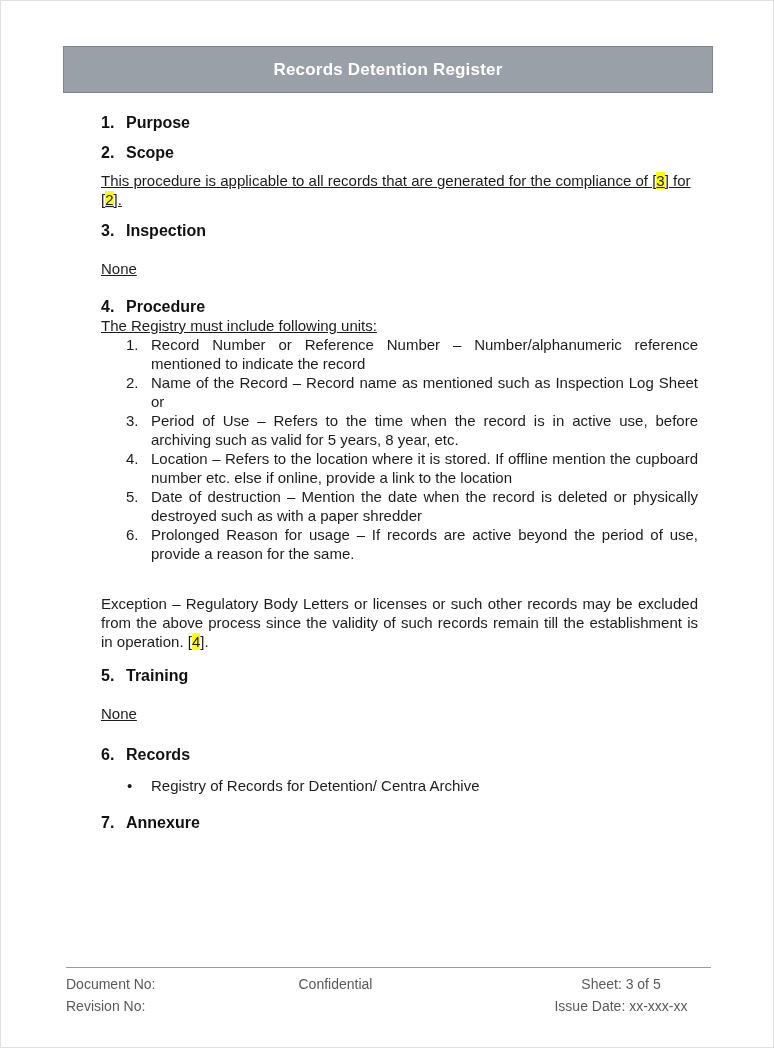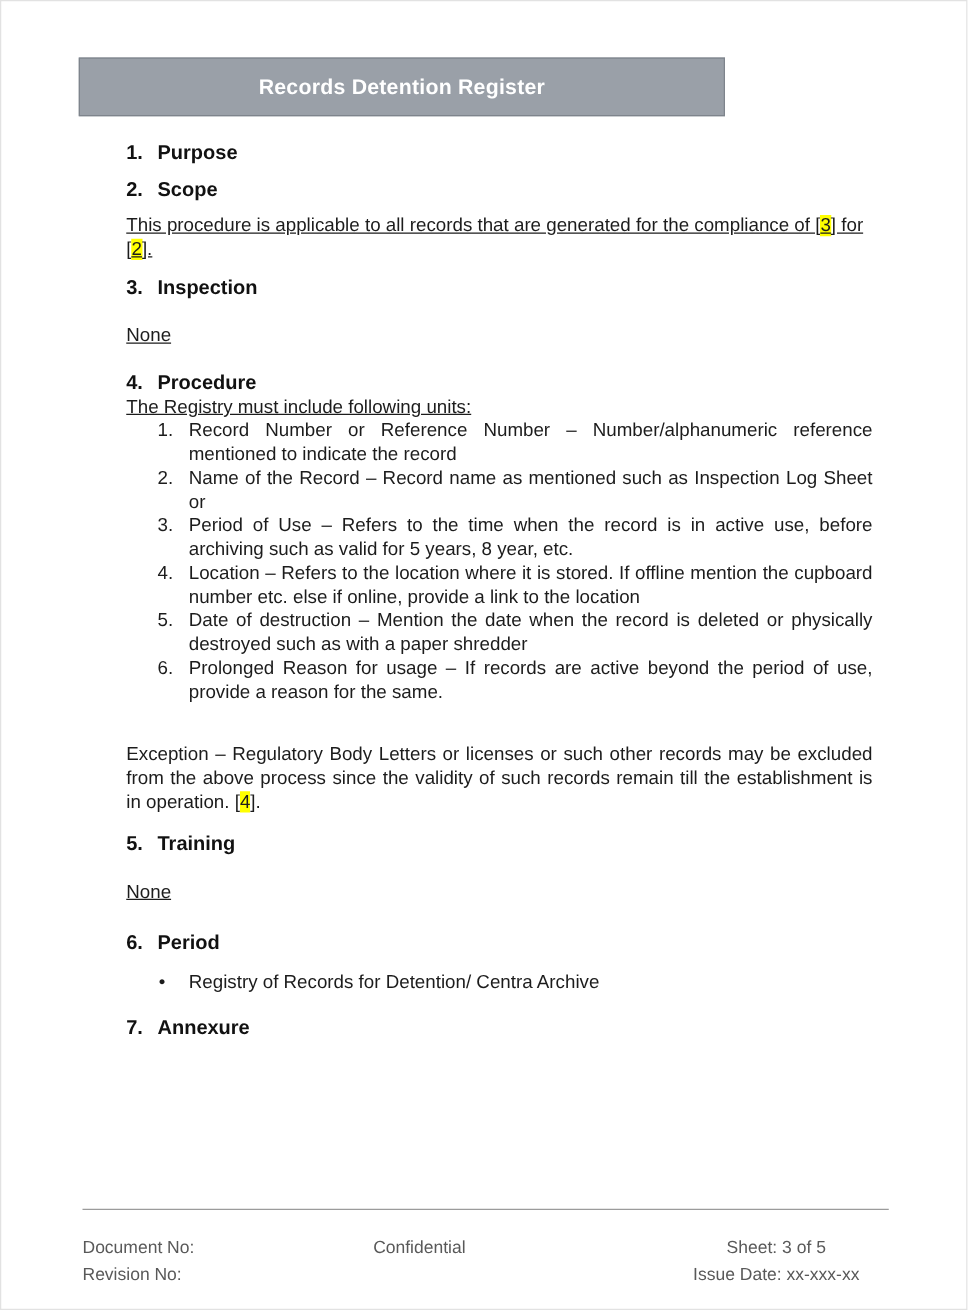--- a/index.html
+++ b/index.html
@@ -14,21 +14,21 @@
     background: #ffffff;
     border: 1px solid #e2e2e2;
     overflow: hidden;
     color: #1c1c1c;
   }
 
   .title-bar {
     position: absolute;
     left: 62px;
     top: 45px;
-    width: 517px;
+    width: 650px;
     height: 47px;
     background: #9aa0a8;
     border: 1px solid #7e848c;
     display: flex;
     align-items: center;
     justify-content: center;
   }
   .title-bar .title-text {
     color: #ffffff;
     font-size: 17px;
@@ -95,21 +95,21 @@
   .mt-h6 { margin-top: 22px; }
   .mt-bullet { margin-top: 12px; }
   .mt-h7 { margin-top: 18px; }
 
   .footer {
     position: absolute;
     left: 65px;
     top: 966px;
     width: 645px;
     border-top: 1px solid #9b9b9b;
-    padding-top: 18px;
+    padding-top: 5px;
     font-size: 14px;
     line-height: 22px;
     color: #595959;
     display: flex;
     justify-content: space-between;
   }
   .footer .col { min-width: 180px; }
   .footer .col.center { text-align: left; }
   .footer .col.right { text-align: center; }
 </style>
@@ -177,21 +177,21 @@
     <div class="para mt-exc"><span>Exception – Regulatory Body Letters or licenses or such other records may be excluded from the above process since the validity of such records remain till the establishment is in operation. [</span><span class="hl">4</span><span>].</span></div>
 
     <div class="sec-heading mt-h5">
       <span class="num">5.</span>
       <span>Training</span>
     </div>
     <div class="plain mt-none">None</div>
 
     <div class="sec-heading mt-h6">
       <span class="num">6.</span>
-      <span>Period</span>
+      <span>Records</span>
     </div>
     <div class="bullet-item mt-bullet">
       <span class="dot">•</span>
       <span>Registry of Records for Detention/ Centra Archive</span>
     </div>
 
     <div class="sec-heading mt-h7">
       <span class="num">7.</span>
       <span>Annexure</span>
     </div>

